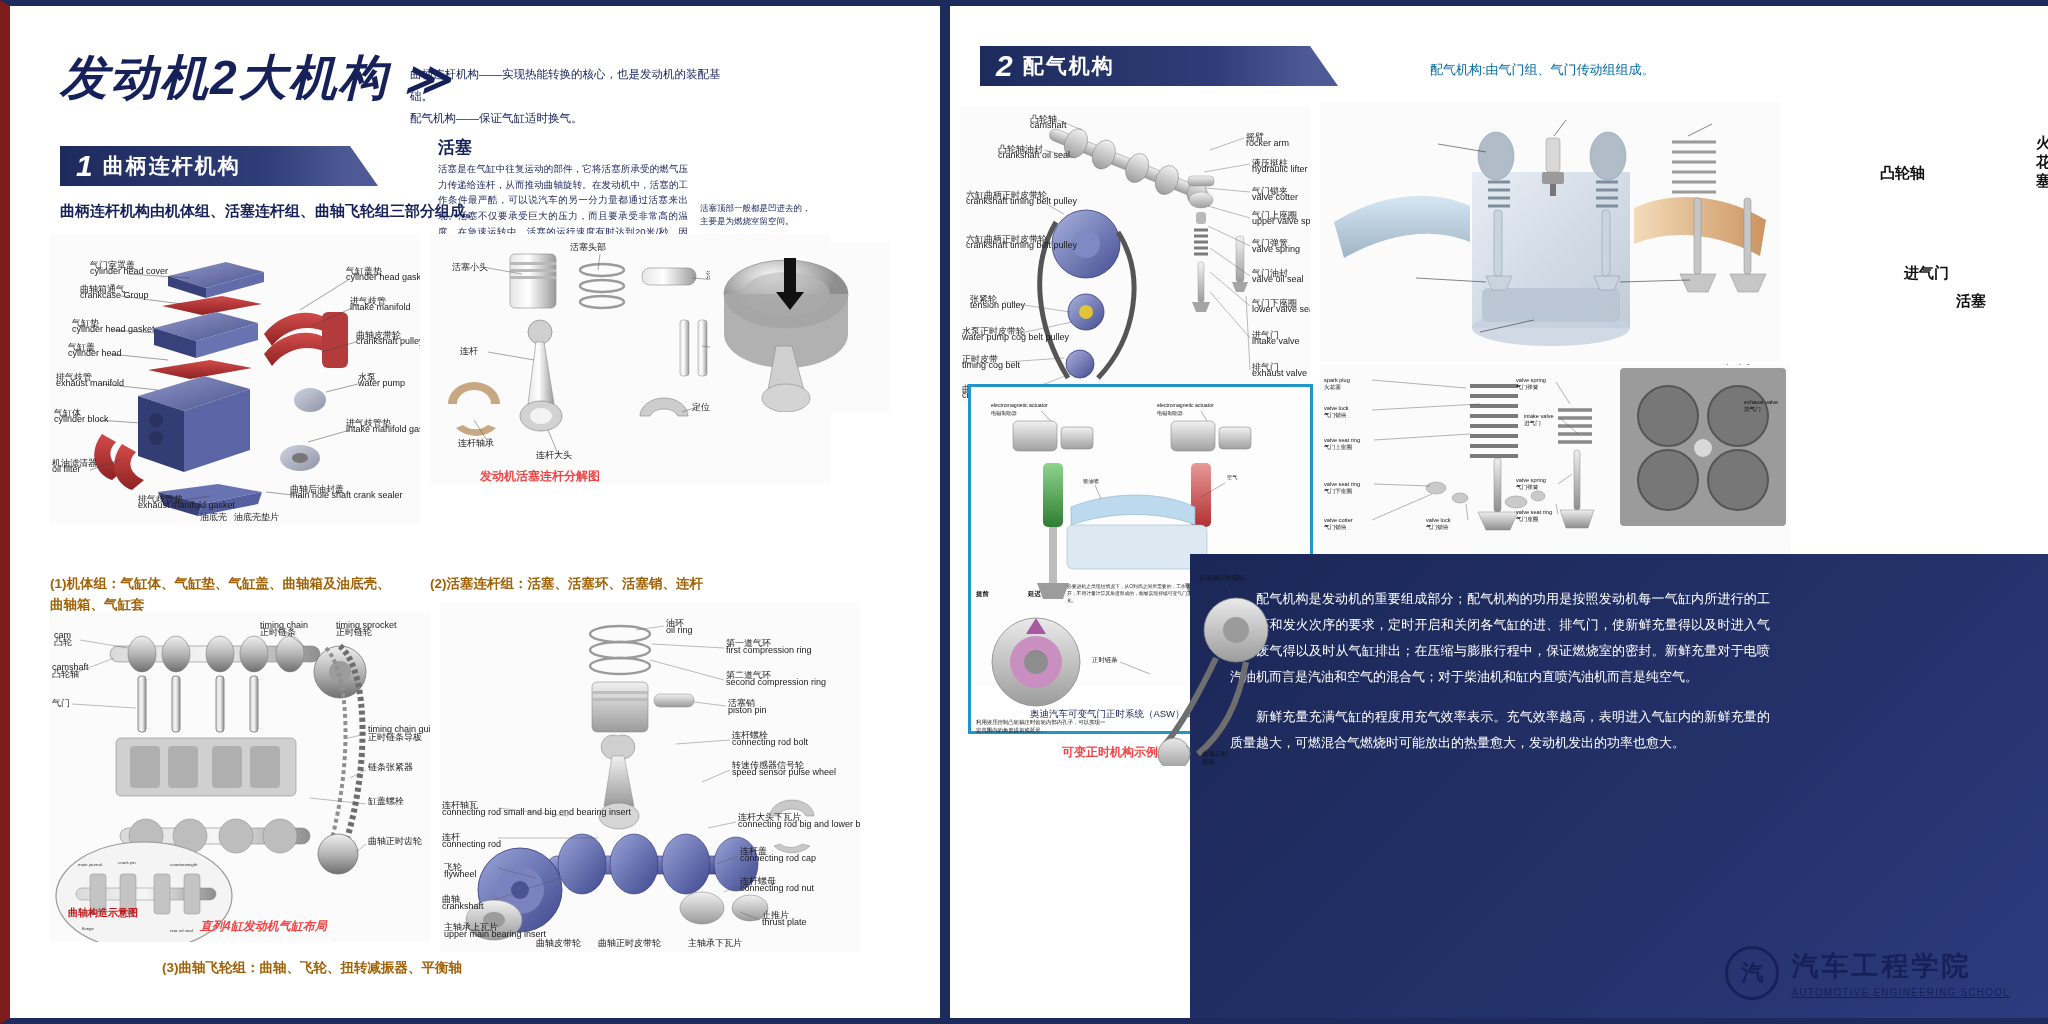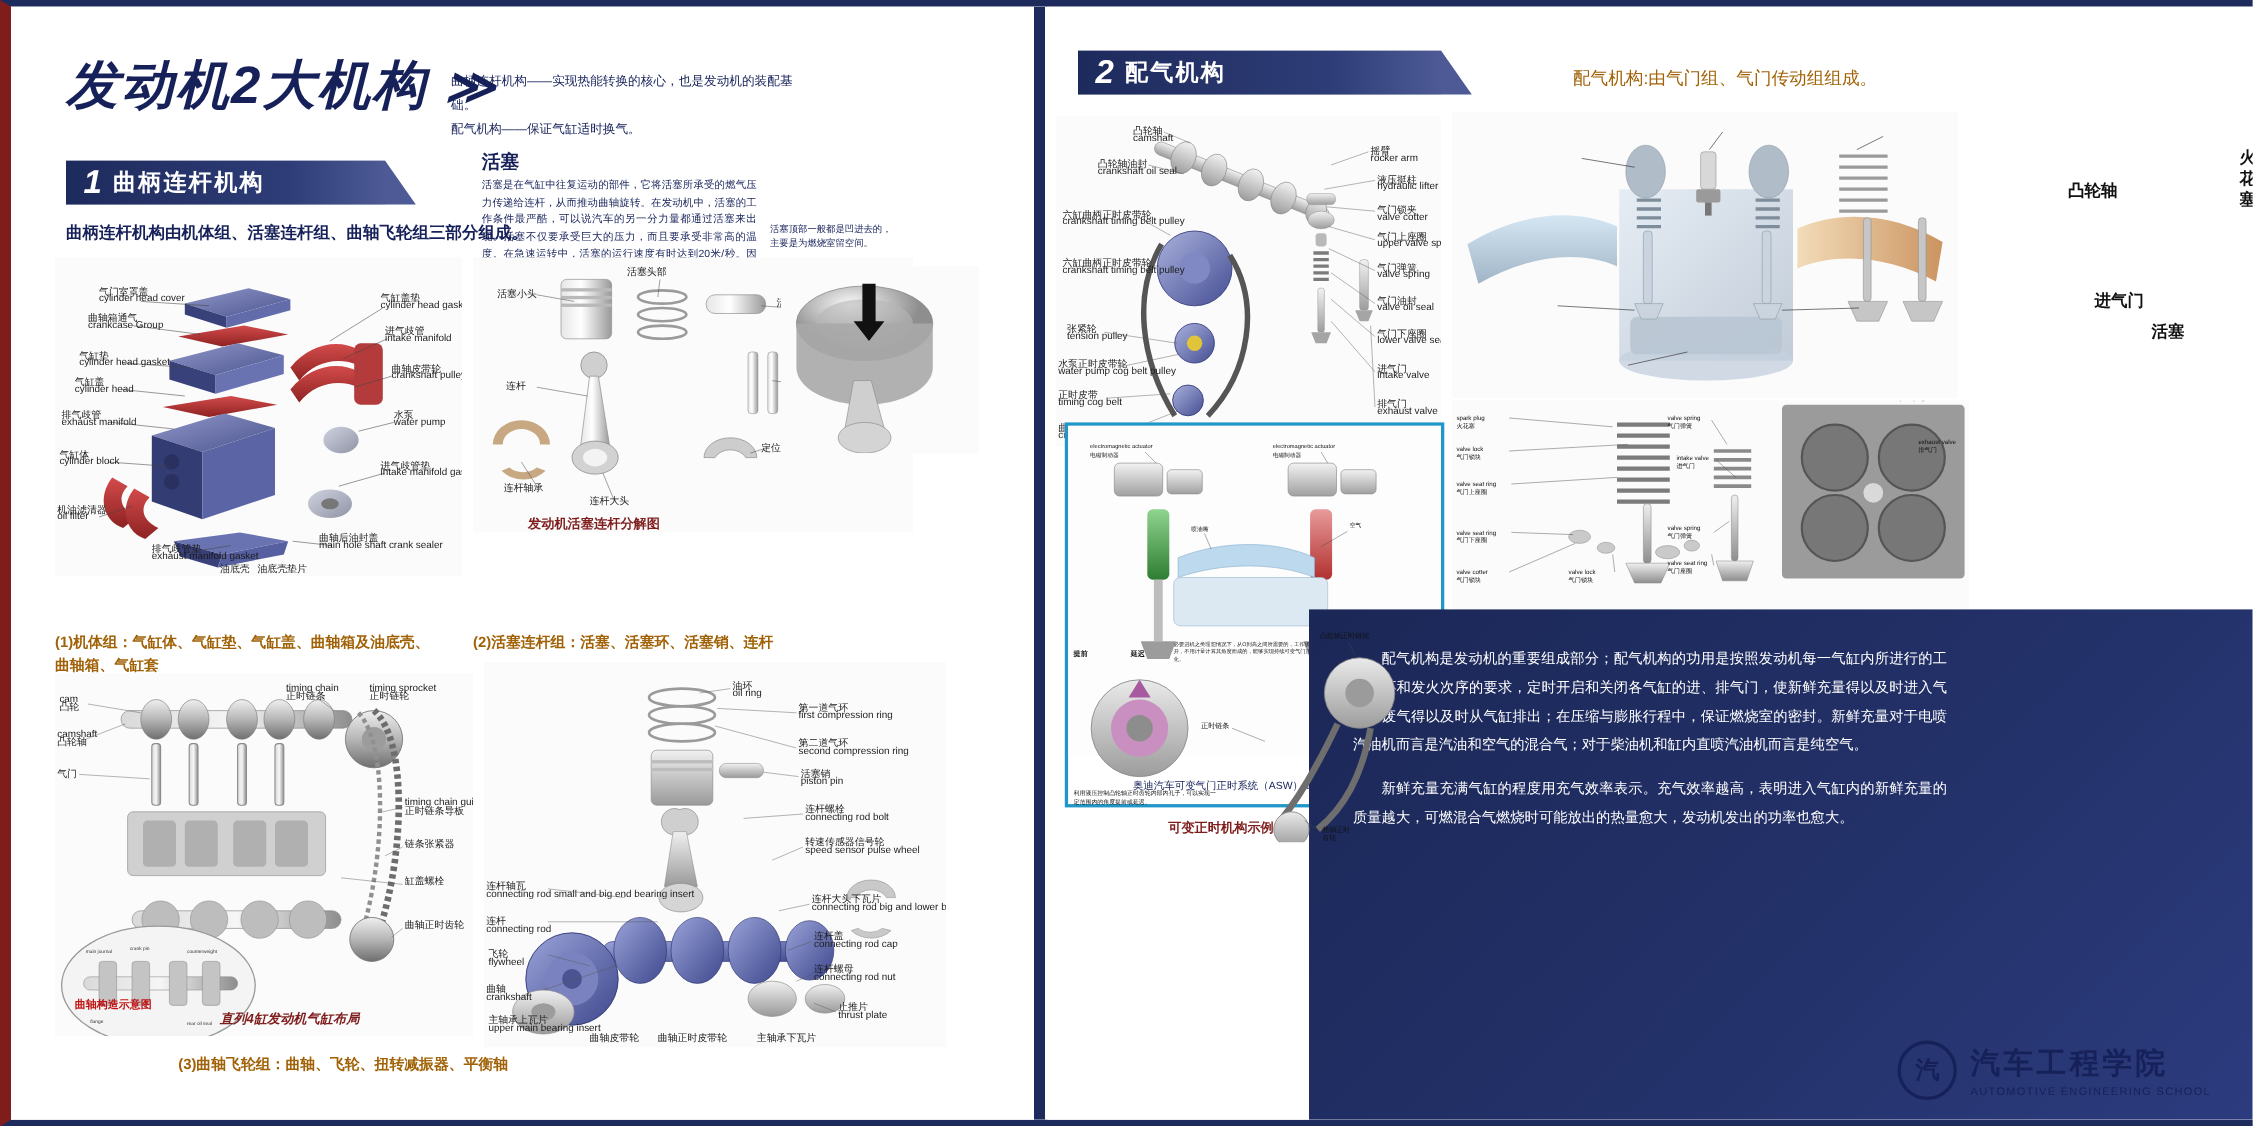--- a/index.html
+++ b/index.html
@@ -72,21 +72,21 @@
   }
   .piston-body {
     position: absolute; left: 428px; top: 155px; width: 250px;
     font-size: 9.5px; color: #16215a; line-height: 1.65; text-align: justify;
   }
   .note-right {
     position: absolute; left: 690px; top: 196px; width: 118px;
     font-size: 8.5px; color: #16215a; line-height: 1.5;
   }
   .red-cap {
-    position: absolute; color: #7f1d1d; font-weight: bold; font-size: 12px;
+    position: absolute; color: #ef4444; font-weight: bold; font-size: 12px;
   }
 
   
   .fig {
     position: absolute;
     background: #fbfbfb;
     overflow: hidden;
   }
   .fig svg { display: block; }
 
@@ -95,21 +95,21 @@
     position: absolute; left: 940px; top: 0; width: 1098px; height: 1012px;
     background: #ffffff;
   }
   #right-divider {
     position: absolute; left: 930px; top: 0; width: 12px; height: 1012px;
     background: #1d2a5c;
   }
   #band2 { left: 30px; top: 40px; width: 330px; }
   .right-intro {
     position: absolute; left: 480px; top: 52px; width: 420px;
-    font-size: 16px; color: #a16207; line-height: 1.8;
+    font-size: 13px; color: #0369a1; line-height: 1.8;
   }
   #bottom-blue {
     position: absolute; left: 240px; top: 548px; width: 858px; height: 464px;
     background: linear-gradient(135deg,#1b2756 0%, #24326b 60%, #2c3b7e 100%);
   }
   .blue-text {
     position: absolute; left: 280px; top: 580px; width: 540px;
     color: #fff; font-size: 13px; line-height: 2.0; text-align: justify;
     text-indent: 2em;
   }
@@ -128,21 +128,21 @@
   #logo {
     position: absolute; right: 38px; bottom: 18px;
     display: flex; align-items: center; gap: 12px;
   }
   #logo .mark {
     width: 54px; height: 54px; border-radius: 50%;
     border: 3px solid #16215a; display: flex; align-items: center;
     justify-content: center; color: #16215a; font-size: 22px; font-weight: bold;
   }
   #logo .cn { font-size: 27px; font-weight: bold; color: #16215a; letter-spacing: 3px; }
-  #logo .en { font-size: 10px; color: #16215a; letter-spacing: 1.2px; margin-top: 3px; }
+  #logo .en { font-size: 10px; color: #16215a; letter-spacing: 1.2px; margin-top: 3px; text-decoration: underline; }
 
   .lbl { font-size: 9px; fill: #1b1b1b; }
   .big-lbl { position: absolute; font-size: 15px; font-weight: bold; color: #111; }
   .tiny { position: absolute; font-size: 8px; color: #222; }
 </style>
 </head>
 <body>
 
 <div id="poster">
 

